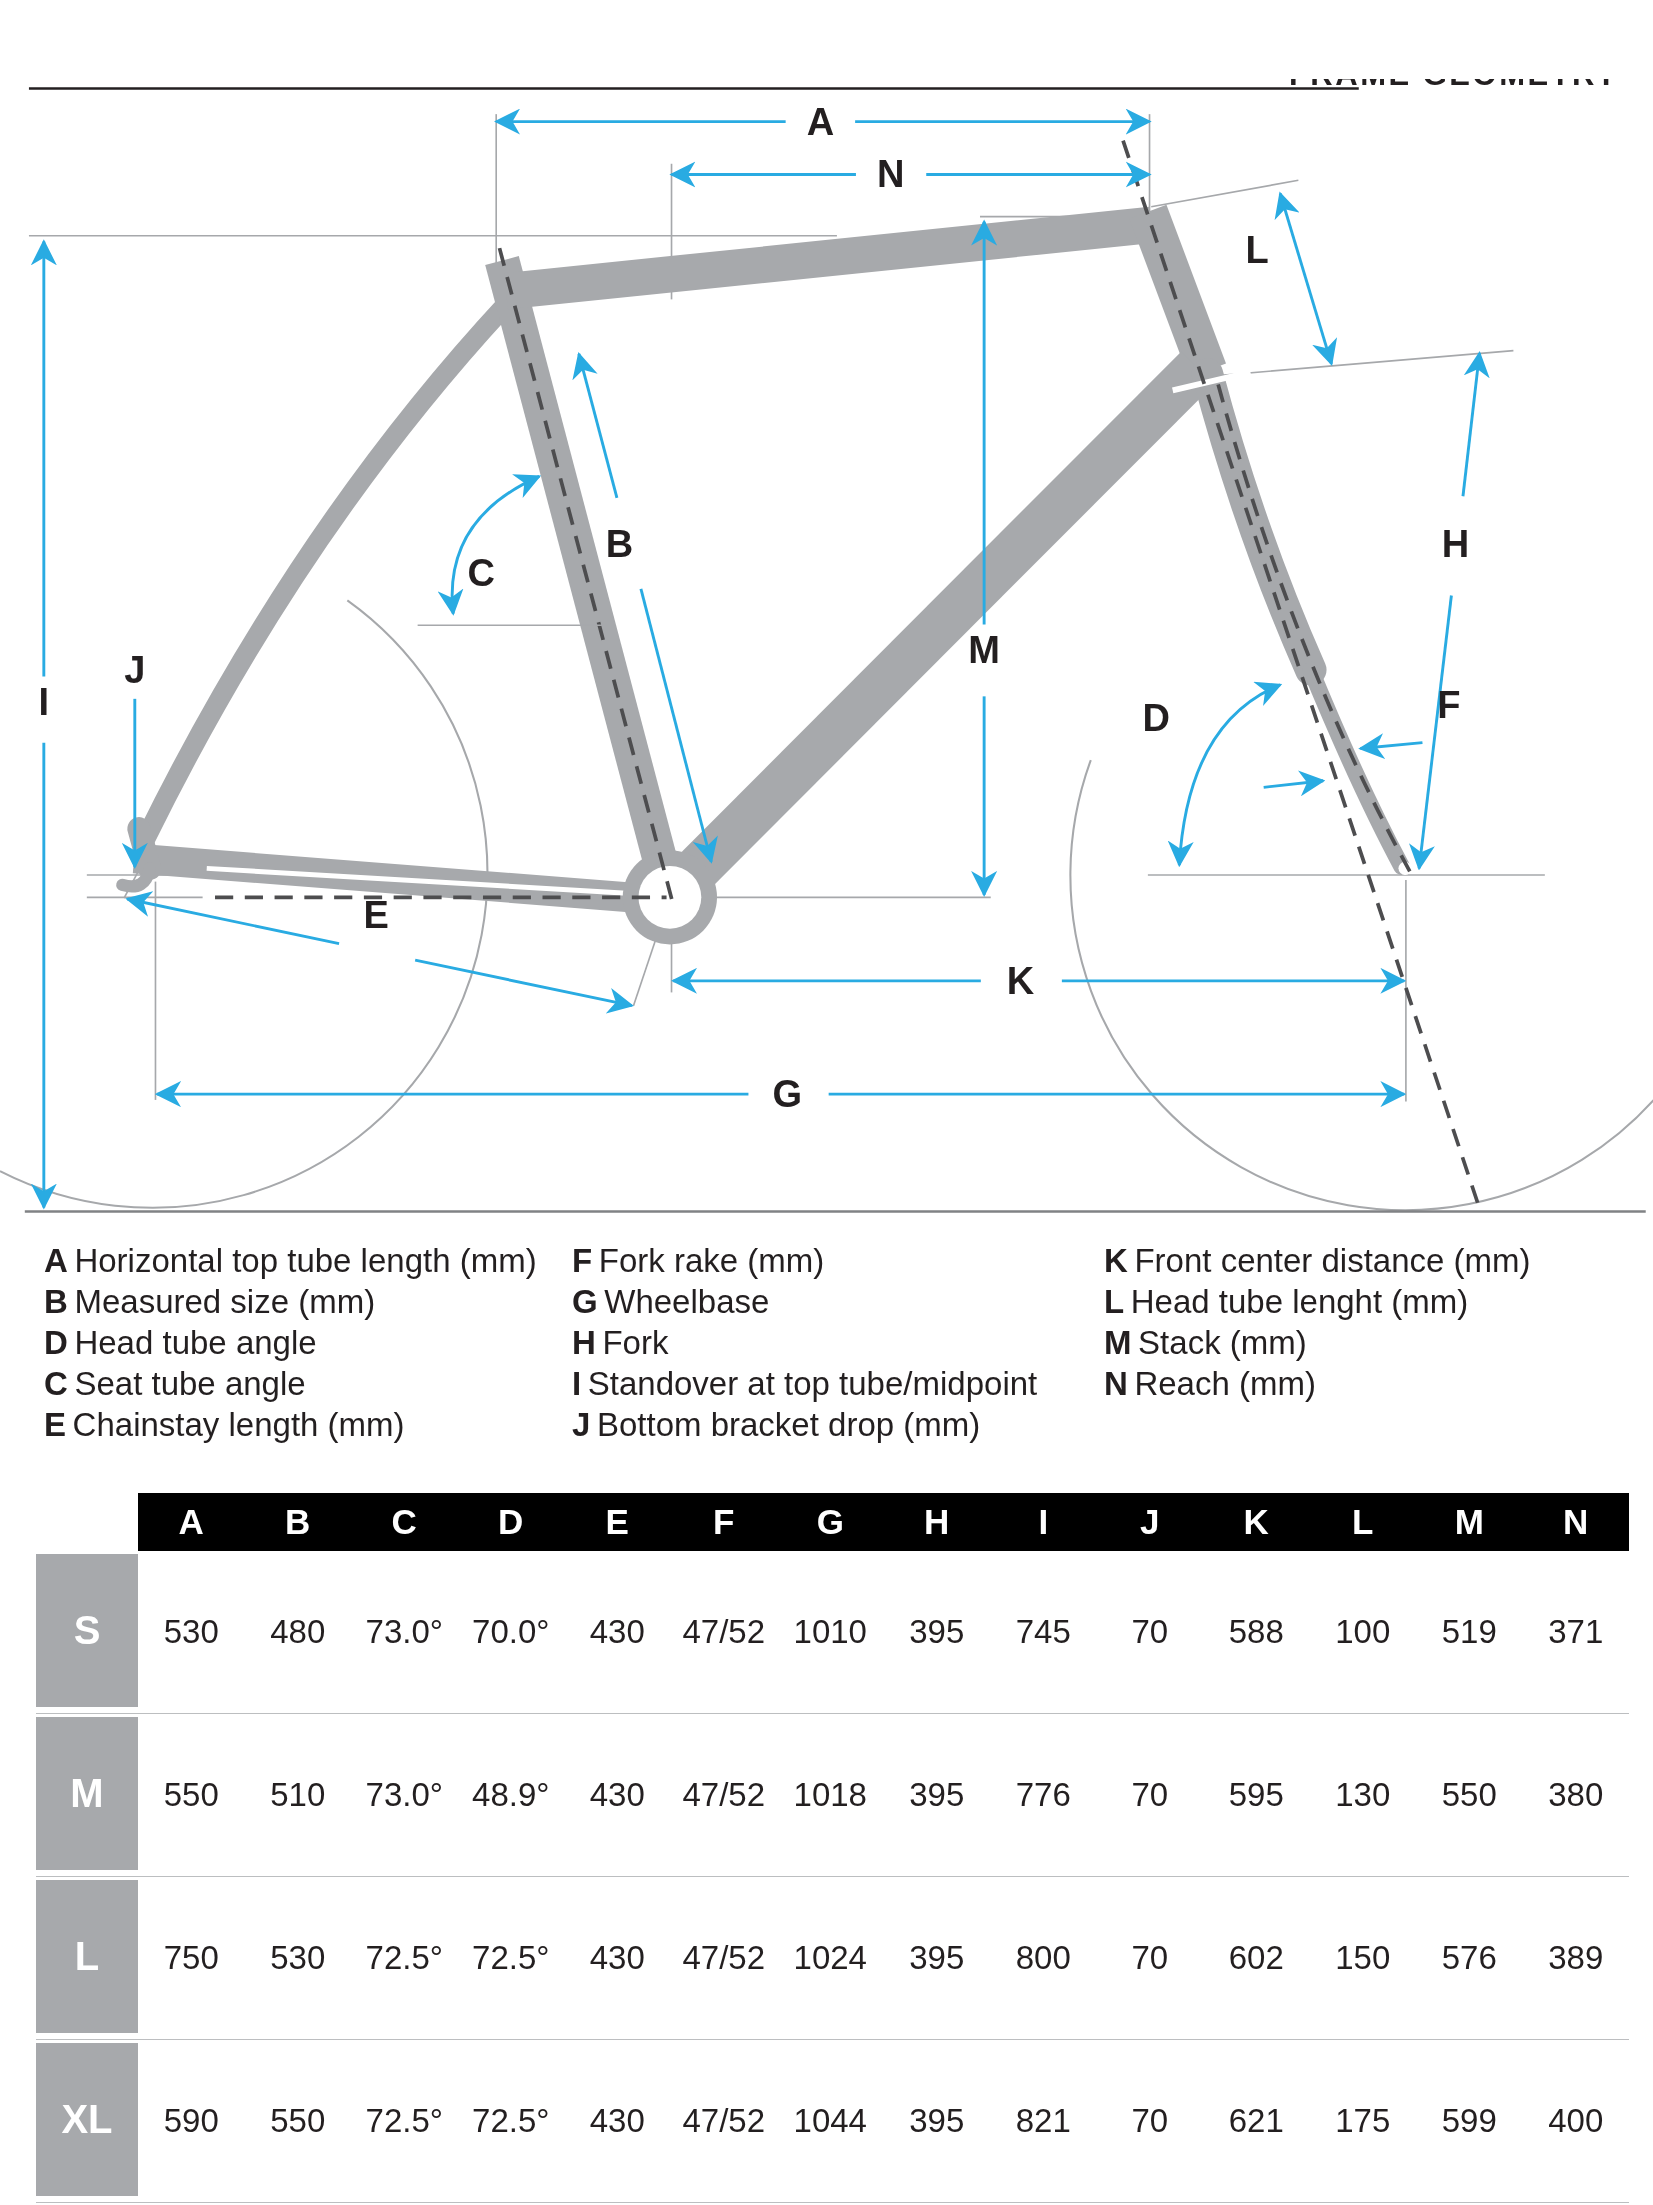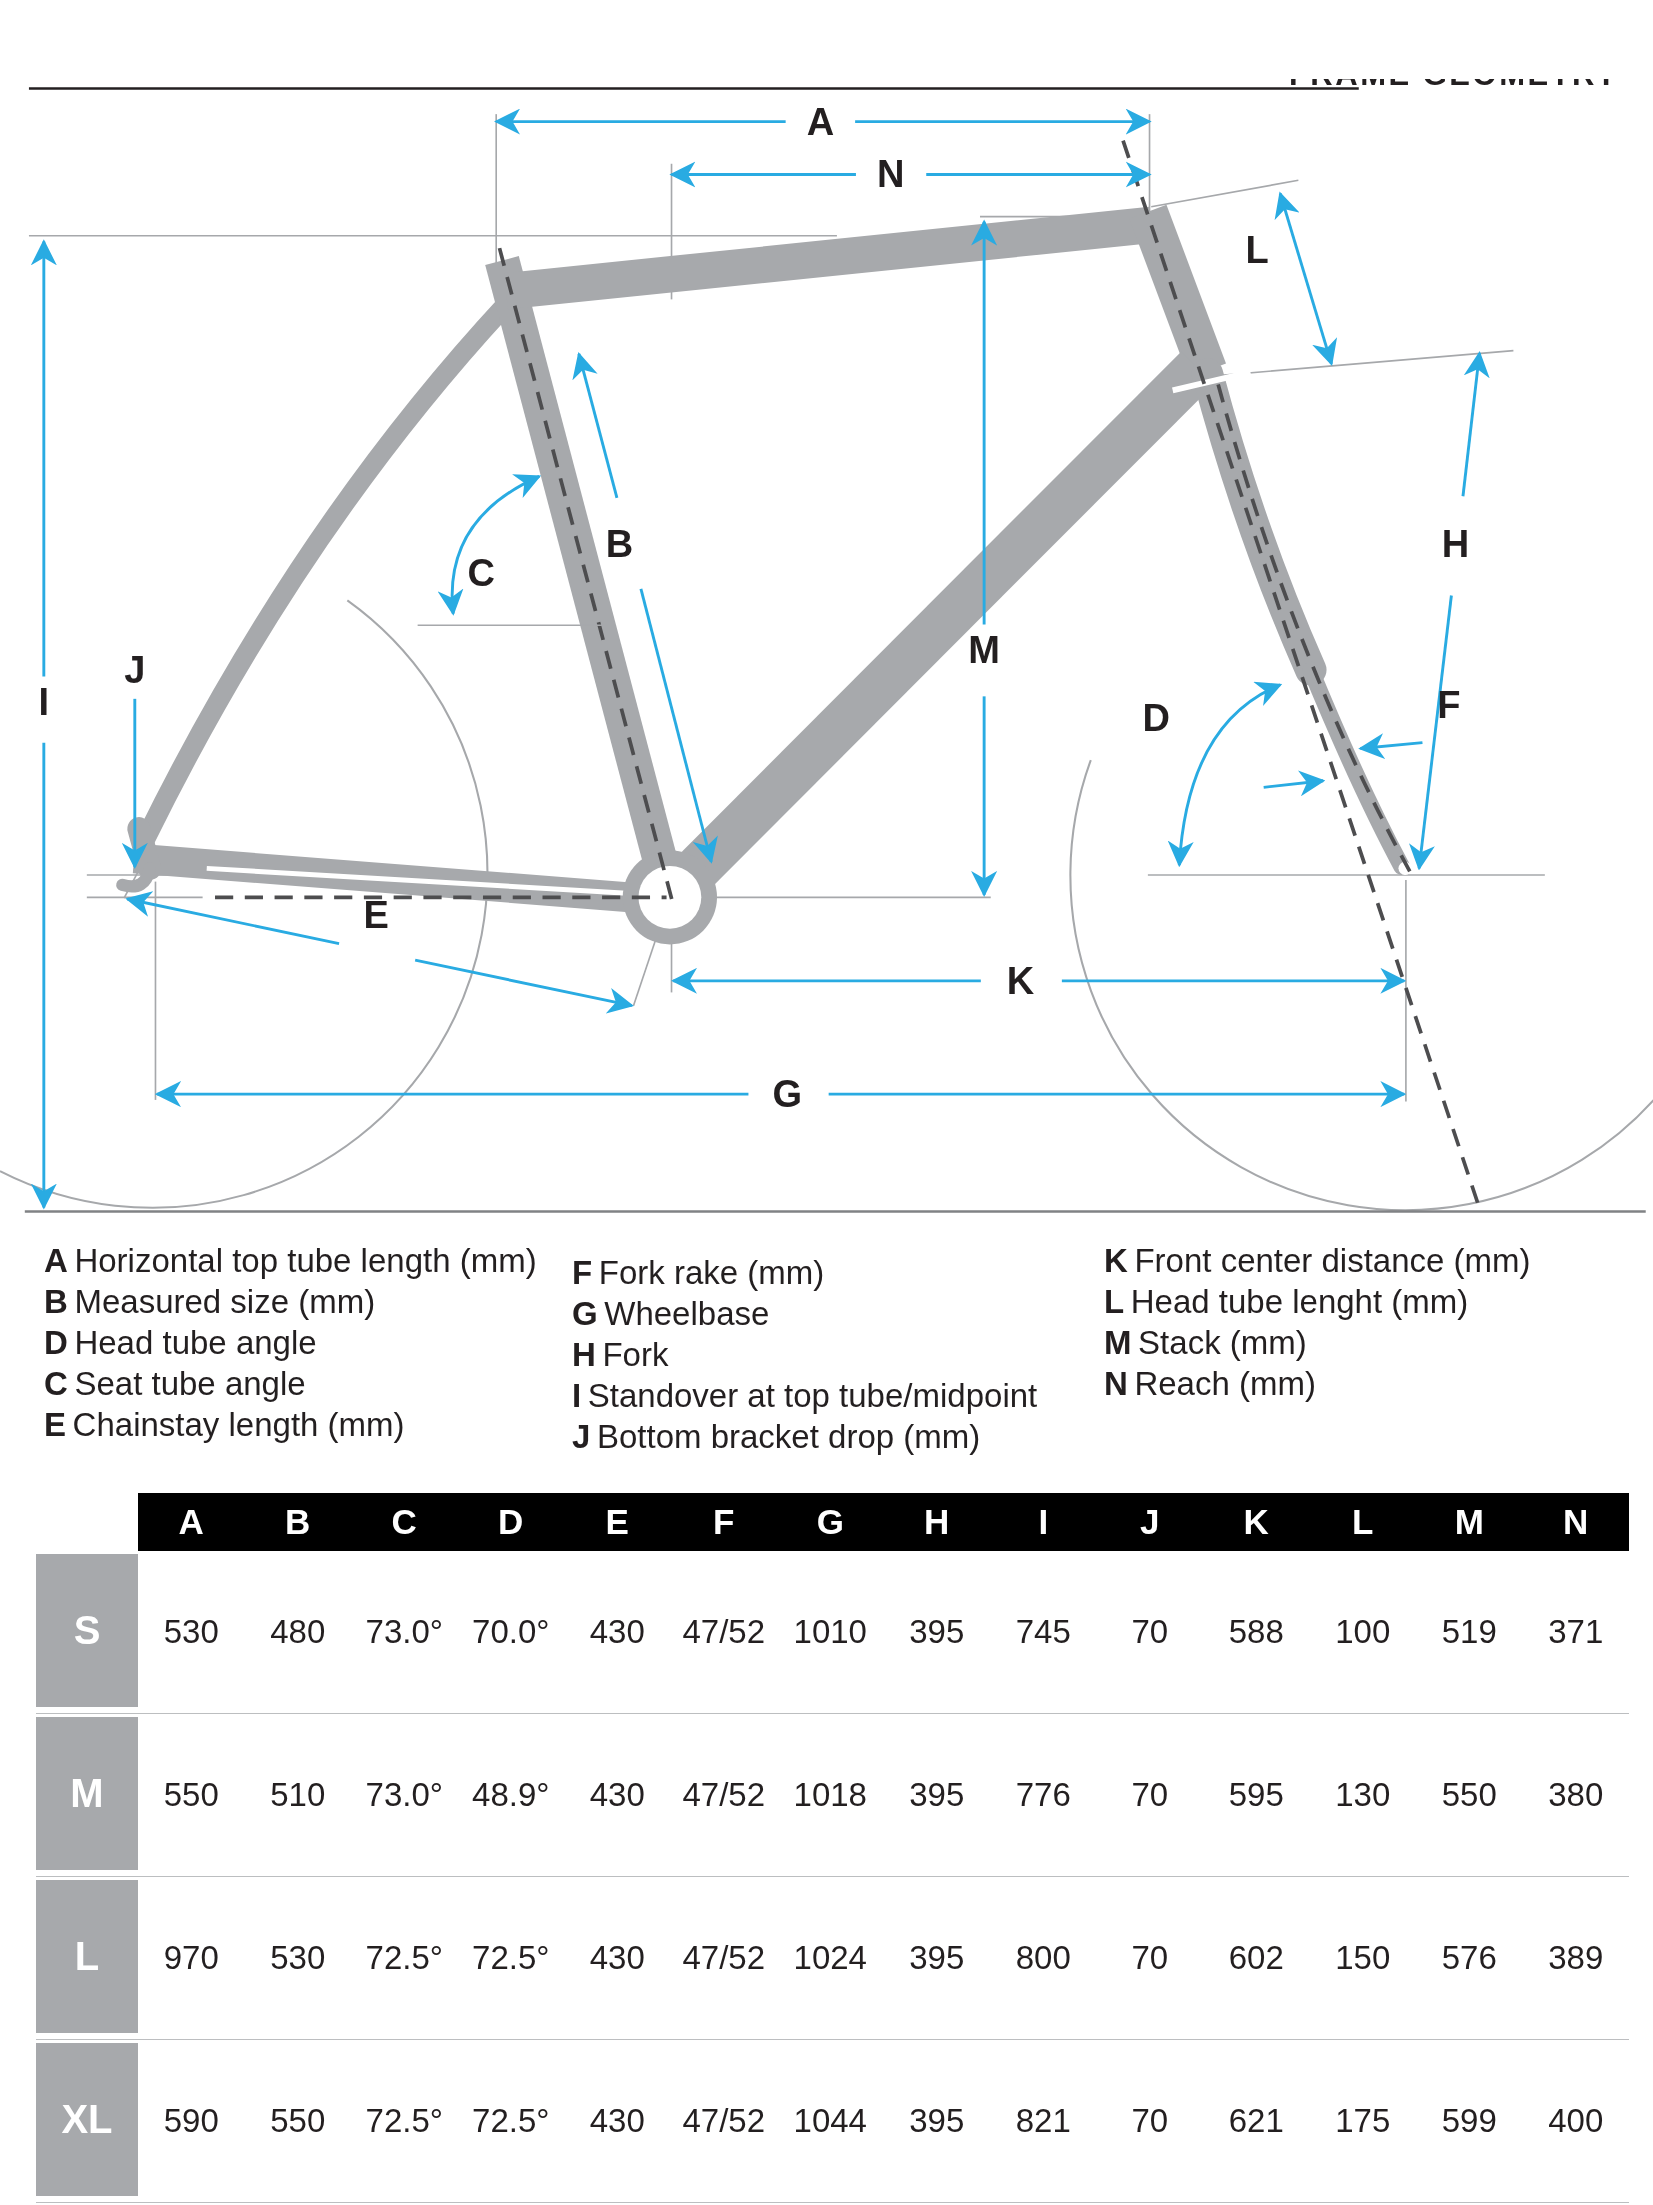--- a/index.html
+++ b/index.html
@@ -21,21 +21,21 @@
   .title-clip h1{
     margin:-22px 0 0 0;font-size:31px;line-height:35px;font-weight:bold;
     letter-spacing:2.5px;color:var(--ink);white-space:nowrap;
   }
   svg{position:absolute;top:0;left:0;}
   .dim-label{font:bold 46px "Liberation Sans",sans-serif;fill:var(--ink);}
   
   .legend{position:absolute;left:44px;top:1240px;width:1567px;display:flex;}
   .legend-col{display:block;}
   .legend-col:nth-child(1){width:528px;}
-  .legend-col:nth-child(2){width:532px;margin-top:12px;}
+  .legend-col:nth-child(2){width:532px;}
   .legend-col:nth-child(3){width:463px;}
   .legend-item{font-size:33px;line-height:41px;white-space:nowrap;}
   .legend-item b{font-weight:bold;margin-right:6.6px;}
   
   .geo-table{position:absolute;left:36px;top:1493px;width:1593px;}
   .t-row{display:grid;grid-template-columns:102px repeat(14,1fr);}
   .t-head{height:58px;}
   .h-corner{background:#fff;}
   .h-cell{
     background:#000;color:#fff;font-weight:bold;font-size:35px;
@@ -258,21 +258,21 @@
         <div class="v-cell">70</div>
         <div class="v-cell">595</div>
         <div class="v-cell">130</div>
         <div class="v-cell">550</div>
         <div class="v-cell">380</div>
       </div>
       <div class="t-row d-row">
         <div class="size-cell">
           <div class="size-box">L</div>
         </div>
-        <div class="v-cell">970</div>
+        <div class="v-cell">750</div>
         <div class="v-cell">530</div>
         <div class="v-cell">72.5°</div>
         <div class="v-cell">72.5°</div>
         <div class="v-cell">430</div>
         <div class="v-cell">47/52</div>
         <div class="v-cell">1024</div>
         <div class="v-cell">395</div>
         <div class="v-cell">800</div>
         <div class="v-cell">70</div>
         <div class="v-cell">602</div>

